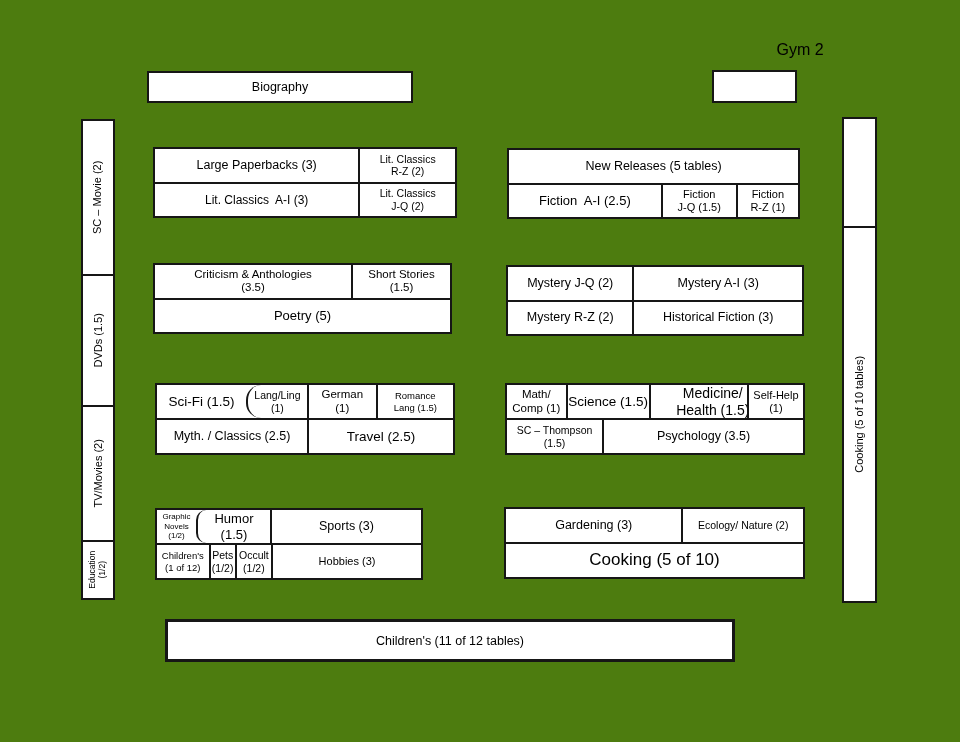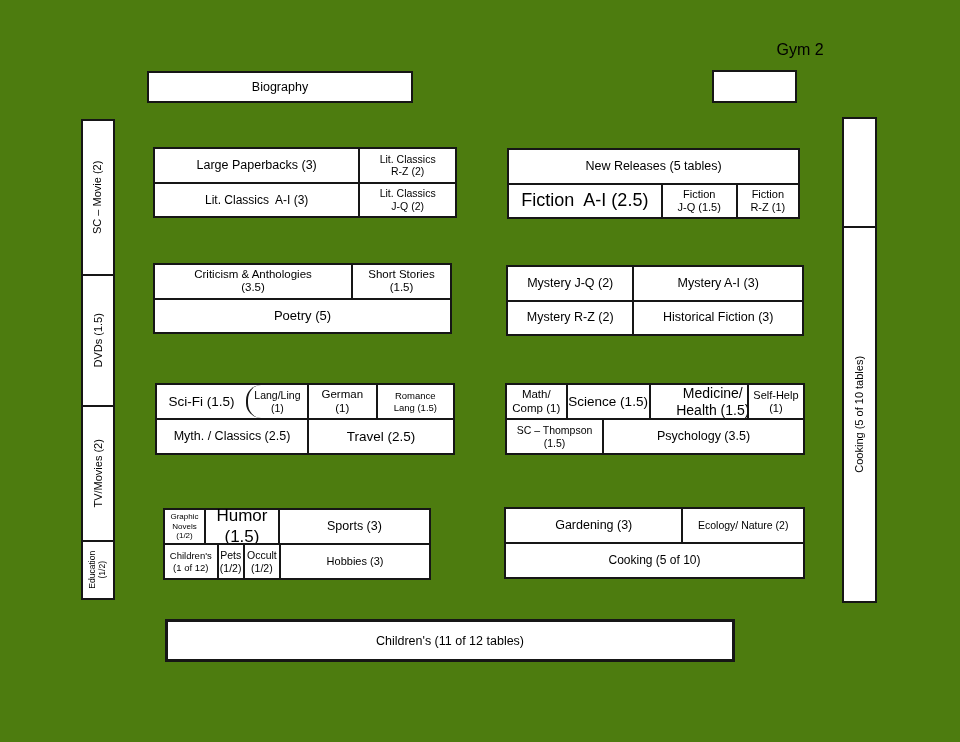--- a/index.html
+++ b/index.html
@@ -102,21 +102,21 @@
     </div>
   </div>
 
   <div class="box block" style="left:507px; top:148px; width:293px; height:71px;">
     <div class="row">
       <div class="cell" style="flex:1 0 0; font-size:12.5px;">
         <span class="line">New Releases (5 tables)</span>
       </div>
     </div>
     <div class="row">
-      <div class="cell" style="flex:156 0 0; font-size:18px;text-align:center;">
+      <div class="cell" style="flex:156 0 0; font-size:13px;text-align:center;">
         <span class="line">Fiction  A-I (2.5)</span>
       </div>
       <div class="cell" style="flex:75 0 0; font-size:11px;">
         <span class="line">Fiction</span>
         <span class="line">J-Q (1.5)</span>
       </div>
       <div class="cell" style="flex:62 0 0; font-size:11px;">
         <span class="line">Fiction</span>
         <span class="line">R-Z (1)</span>
       </div>
@@ -210,28 +210,28 @@
       <div class="cell" style="flex:97 0 0; font-size:10.5px;">
         <span class="line">SC – Thompson</span>
         <span class="line">(1.5)</span>
       </div>
       <div class="cell" style="flex:203 0 0; font-size:12.5px;">
         <span class="line">Psychology (3.5)</span>
       </div>
     </div>
   </div>
 
-  <div class="box block" style="left:163px; top:508px; width:268px; height:72px;">
+  <div class="box block" style="left:155px; top:508px; width:268px; height:72px;">
     <div class="row">
       <div class="cell" style="flex:45 0 0; font-size:8px;">
         <span class="line">Graphic</span>
         <span class="line">Novels</span>
         <span class="line">(1/2)</span>
       </div>
-      <div class="cell" style="flex:83 0 0; font-size:17px;">
+      <div class="cell" style="flex:83 0 0; font-size:13px;border-radius:10px;">
         <span class="line">Humor</span>
         <span class="line">(1.5)</span>
       </div>
       <div class="cell" style="flex:172 0 0; font-size:12.5px;">
         <span class="line">Sports (3)</span>
       </div>
     </div>
     <div class="row">
       <div class="cell" style="flex:60 0 0; font-size:9.5px;">
         <span class="line">Children's</span>
@@ -254,21 +254,21 @@
   <div class="box block" style="left:504px; top:507px; width:301px; height:72px;">
     <div class="row">
       <div class="cell" style="flex:179 0 0; font-size:12.5px;">
         <span class="line">Gardening (3)</span>
       </div>
       <div class="cell" style="flex:122 0 0; font-size:10.5px;">
         <span class="line">Ecology/ Nature (2)</span>
       </div>
     </div>
     <div class="row">
-      <div class="cell" style="flex:1 0 0; font-size:12px;">
+      <div class="cell" style="flex:1 0 0; font-size:17px;">
         <span class="line">Cooking (5 of 10)</span>
       </div>
     </div>
   </div>
 
   <div class="box center-label" style="left:165px; top:619px; width:570px; height:43px; font-size:12.5px; border-width:3px;">
     <span class="line">Children's (11 of 12 tables)</span>
   </div>
 
 </div>

